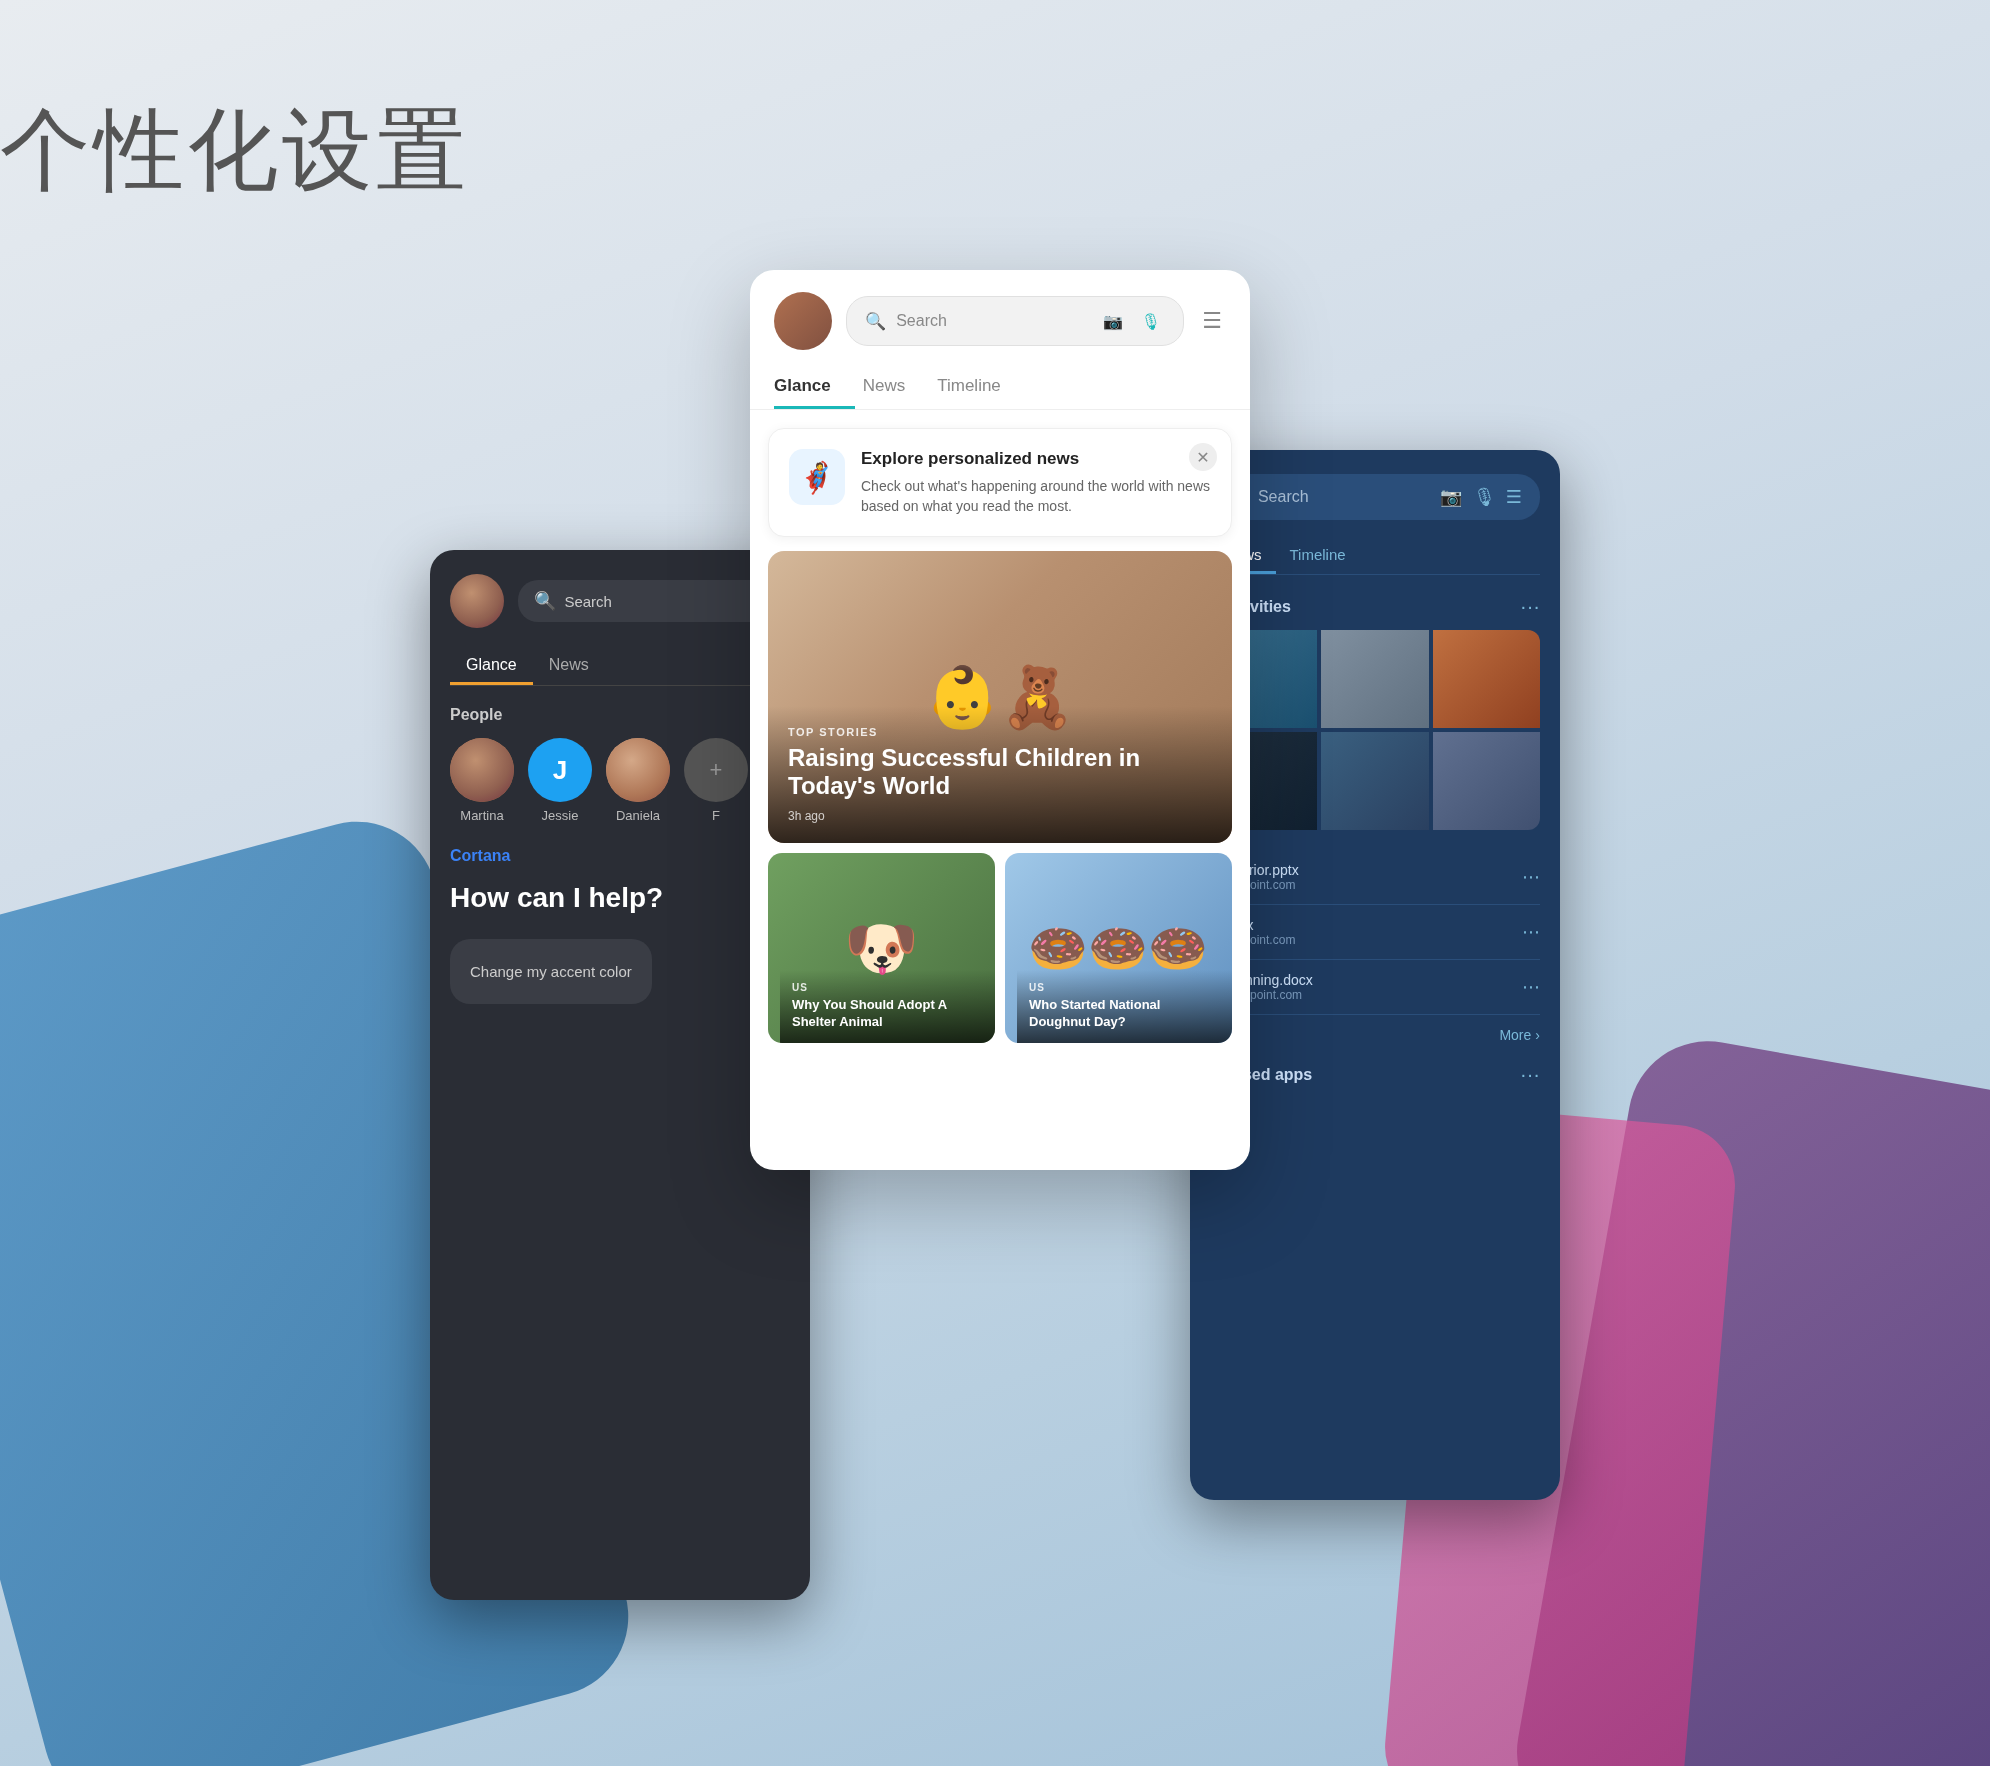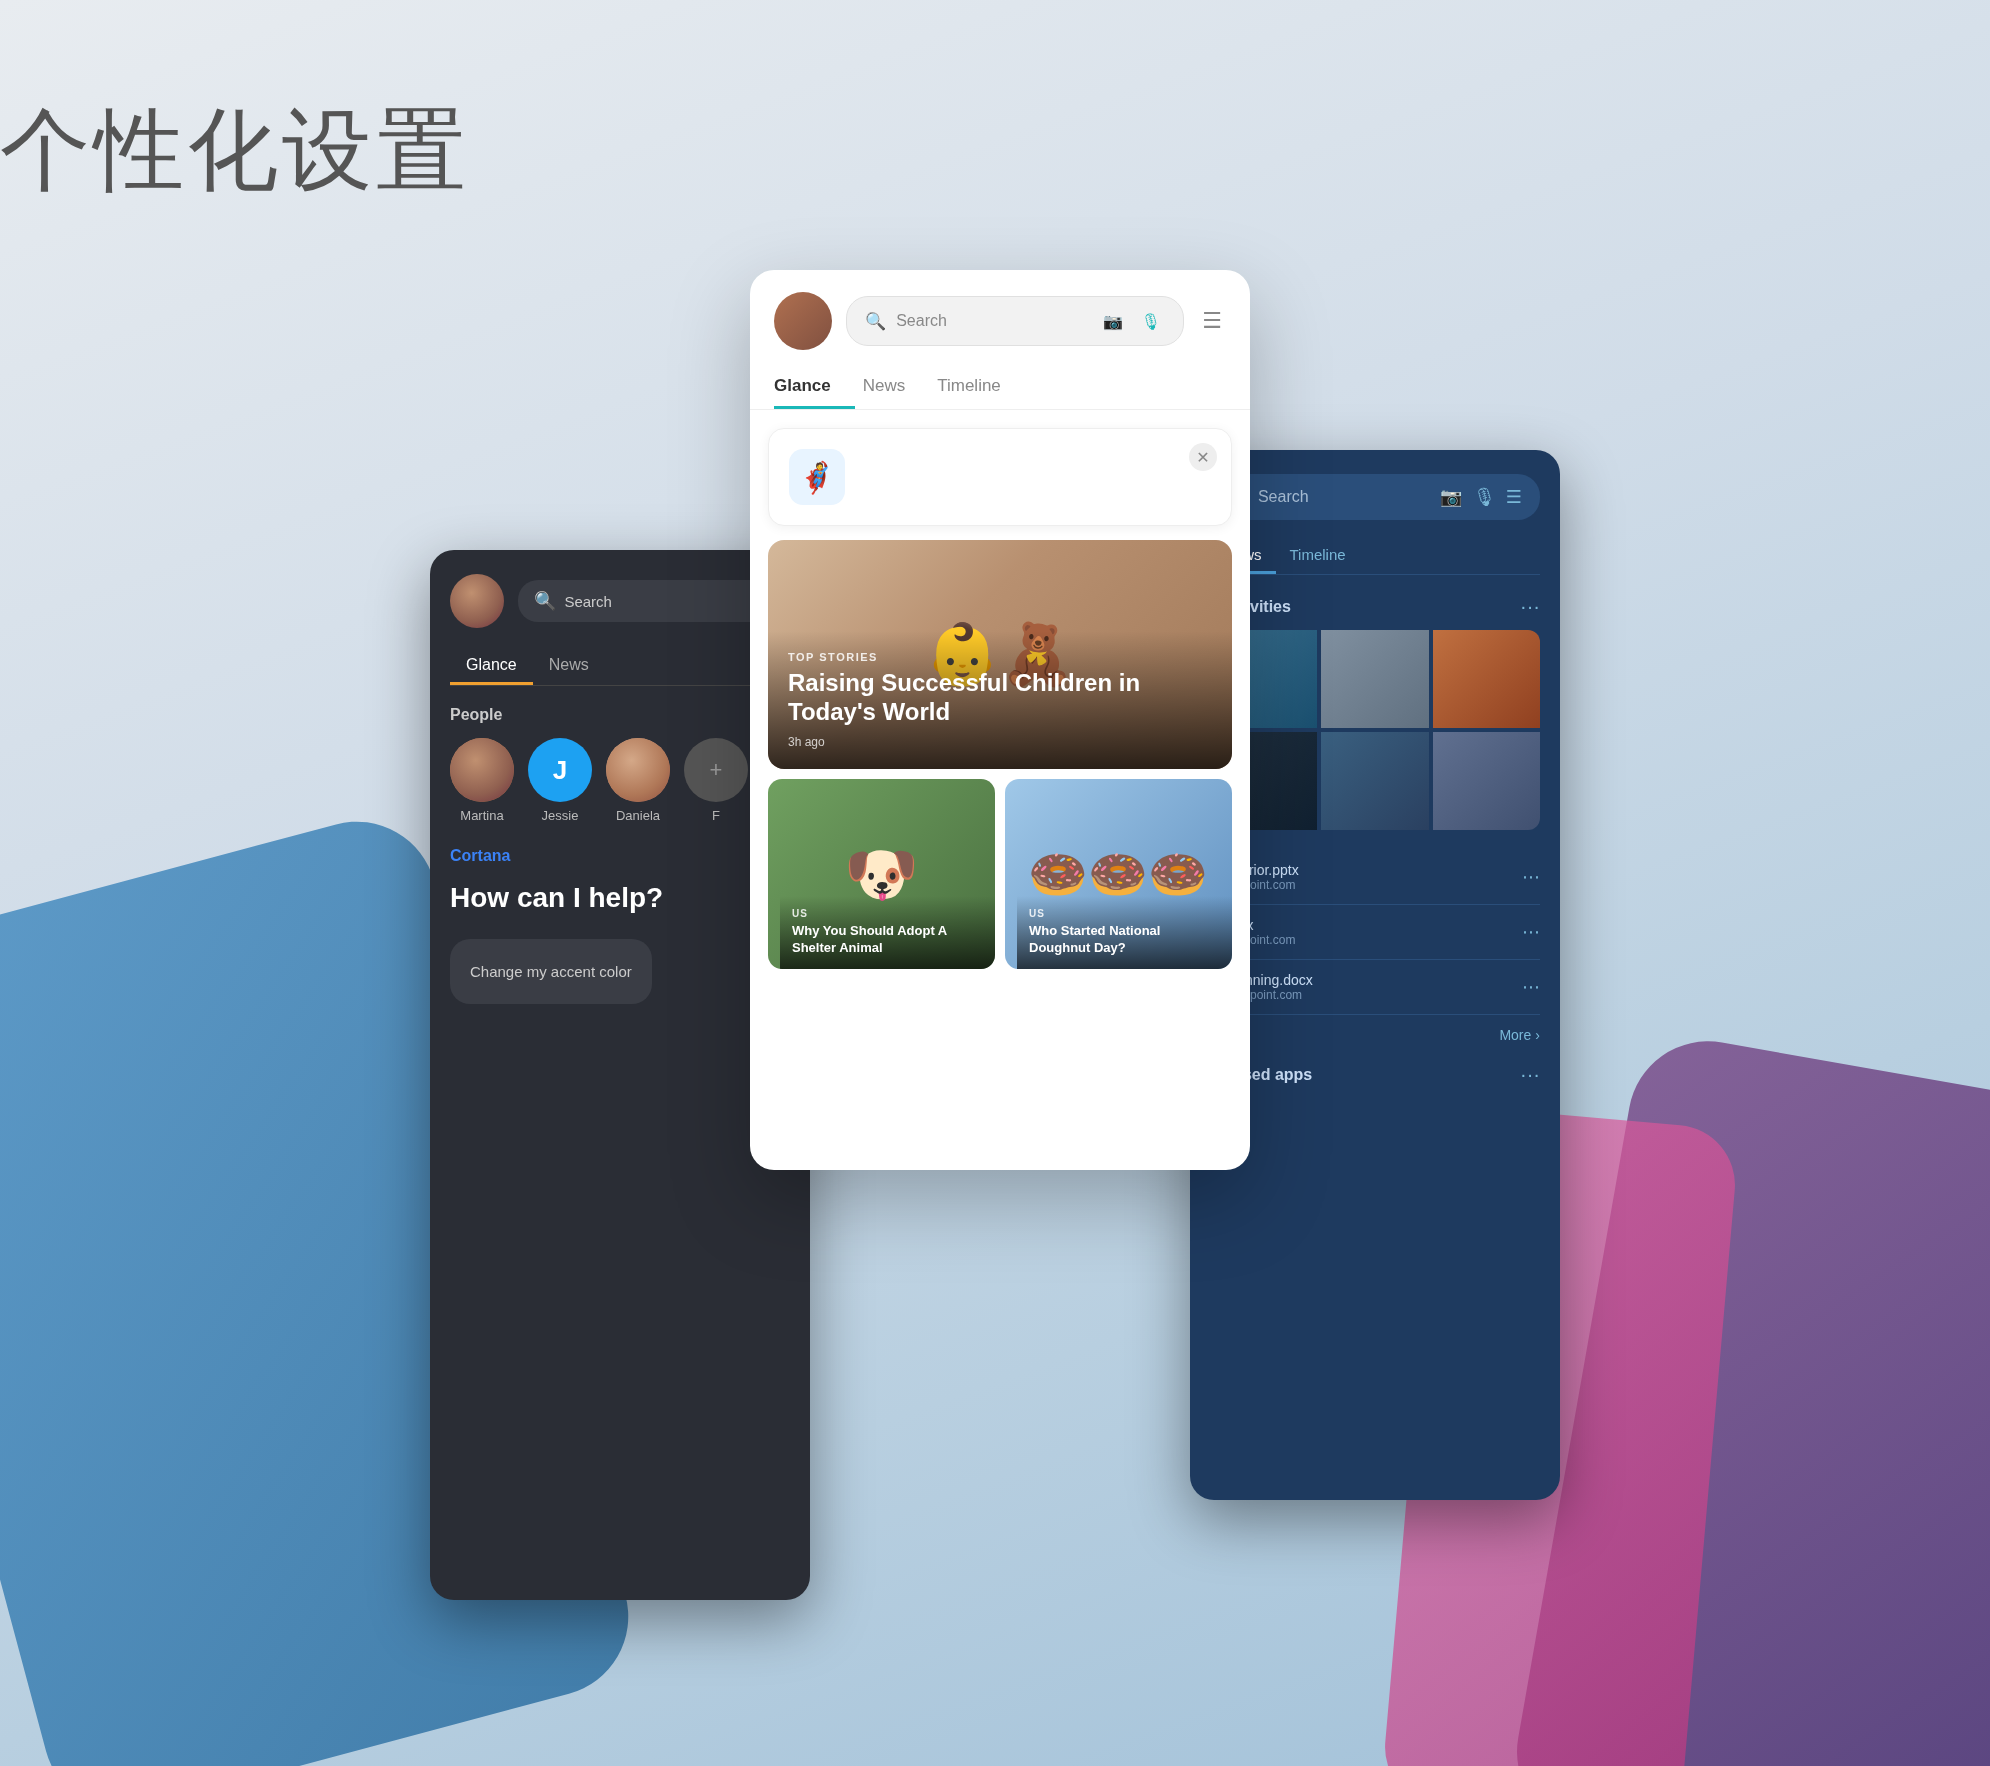--- a/index.html
+++ b/index.html
@@ -317,21 +317,21 @@
       font-size: 16px;
       color: #888;
     }
 
     
     .news-main-hero {
       margin: 0 18px 10px;
       border-radius: 16px;
       overflow: hidden;
       position: relative;
-      height: 229px;
+      height: 292px;
       background: #c0a898;
     }
     .news-hero-overlay {
       position: absolute;
       bottom: 0;
       left: 0;
       right: 0;
       padding: 20px;
       background: linear-gradient(transparent, rgba(0,0,0,0.75));
       color: white;
@@ -579,20 +579,24 @@
       <span class="icon-settings icon-settings-main" style="font-size:22px; color:#888;">☰</span>
     </div>
     <div class="main-tabs">
       <div class="main-tab active">Glance</div>
       <div class="main-tab">News</div>
       <div class="main-tab">Timeline</div>
     </div>
 
     <div class="promo-card">
       <div class="promo-icon">🦸</div>
+      <div class="promo-text">
+        <h3>Explore personalized news</h3>
+        <p>Check out what's happening around the world with news based on what you read the most.</p>
+      </div>
       <button class="promo-close">✕</button>
     </div>
 
     <div class="news-main-hero">
       <div class="hero-scene">👶🧸</div>
       <div class="news-hero-overlay">
         <div class="news-tag">TOP STORIES</div>
         <div class="news-hero-title">Raising Successful Children in Today's World</div>
         <div class="news-time">3h ago</div>
       </div>

